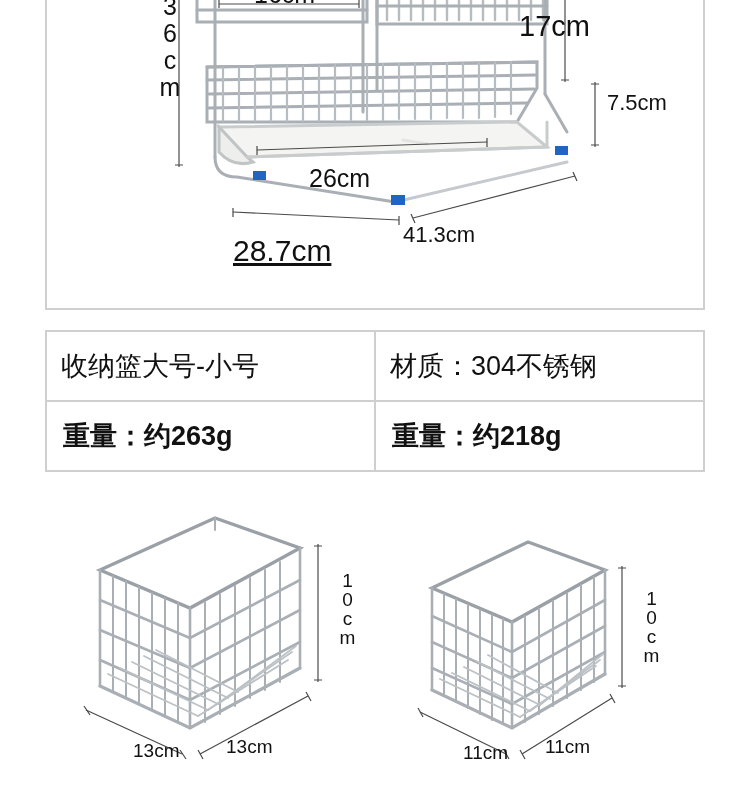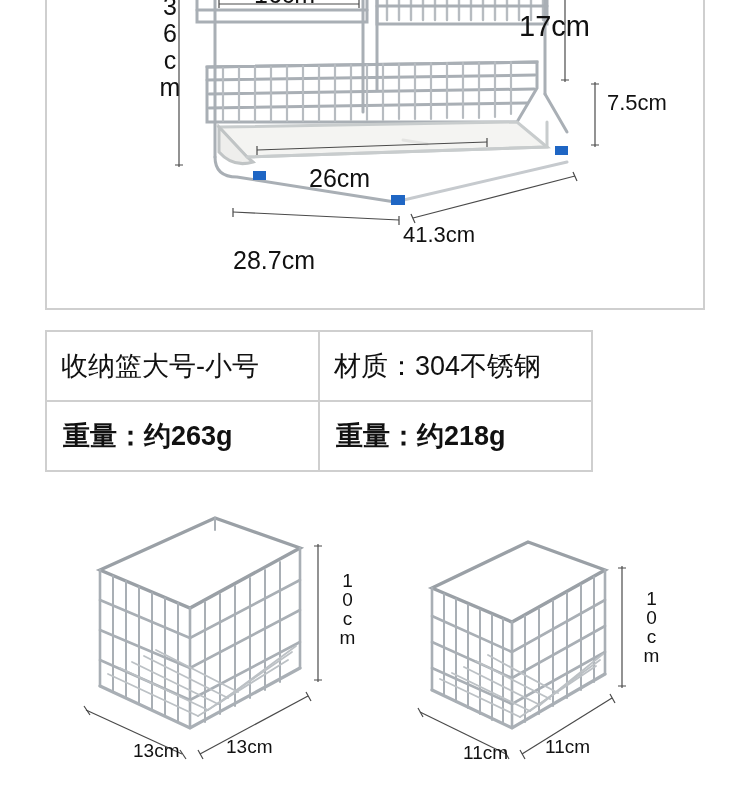--- a/index.html
+++ b/index.html
@@ -50,21 +50,21 @@
     writing-mode: vertical-rl;
     text-orientation: upright;
     letter-spacing: -1px;
   }
 
   
   .spec-table {
     position: absolute;
     left: 45px;
     top: 330px;
-    width: 548px;
+    width: 660px;
     border: 2px solid #cfcfcf;
     border-collapse: collapse;
     background: #fff;
     box-sizing: border-box;
   }
   .spec-table td {
     border: 2px solid #cfcfcf;
     padding: 10px 14px;
     font-size: 27px;
     height: 48px;
@@ -210,21 +210,21 @@
         <path d="M366 256 L528 214"></path>
         <path d="M364 252 L368 261 M526 210 L530 219"></path>
       </g>
     </svg>
 
     <span class="dim-label vert" style="left:108px; top:30px; font-size:25px;">36cm</span>
     <span class="dim-label" style="left:207px; top:18px; font-size:25px;">16cm</span>
     <span class="dim-label" style="left:472px; top:48px; font-size:29px;">17cm</span>
     <span class="dim-label" style="left:560px; top:128px; font-size:22px;">7.5cm</span>
     <span class="dim-label" style="left:262px; top:162px; font-size:25px;margin-top:40px;">26cm</span>
-    <span class="dim-label" style="left:186px; top:284px; font-size:25px;">28.7cm</span>
+    <span class="dim-label" style="left:186px; top:272px; font-size:30px;text-decoration:underline;">28.7cm</span>
     <span class="dim-label" style="left:356px; top:260px; font-size:22px;">41.3cm</span>
   </div>
 
   <table class="spec-table">
     <tbody>
       <tr>
         <td class="c1">收纳篮大号-小号</td>
         <td class="c2">材质：304不锈钢</td>
       </tr>
       <tr>

